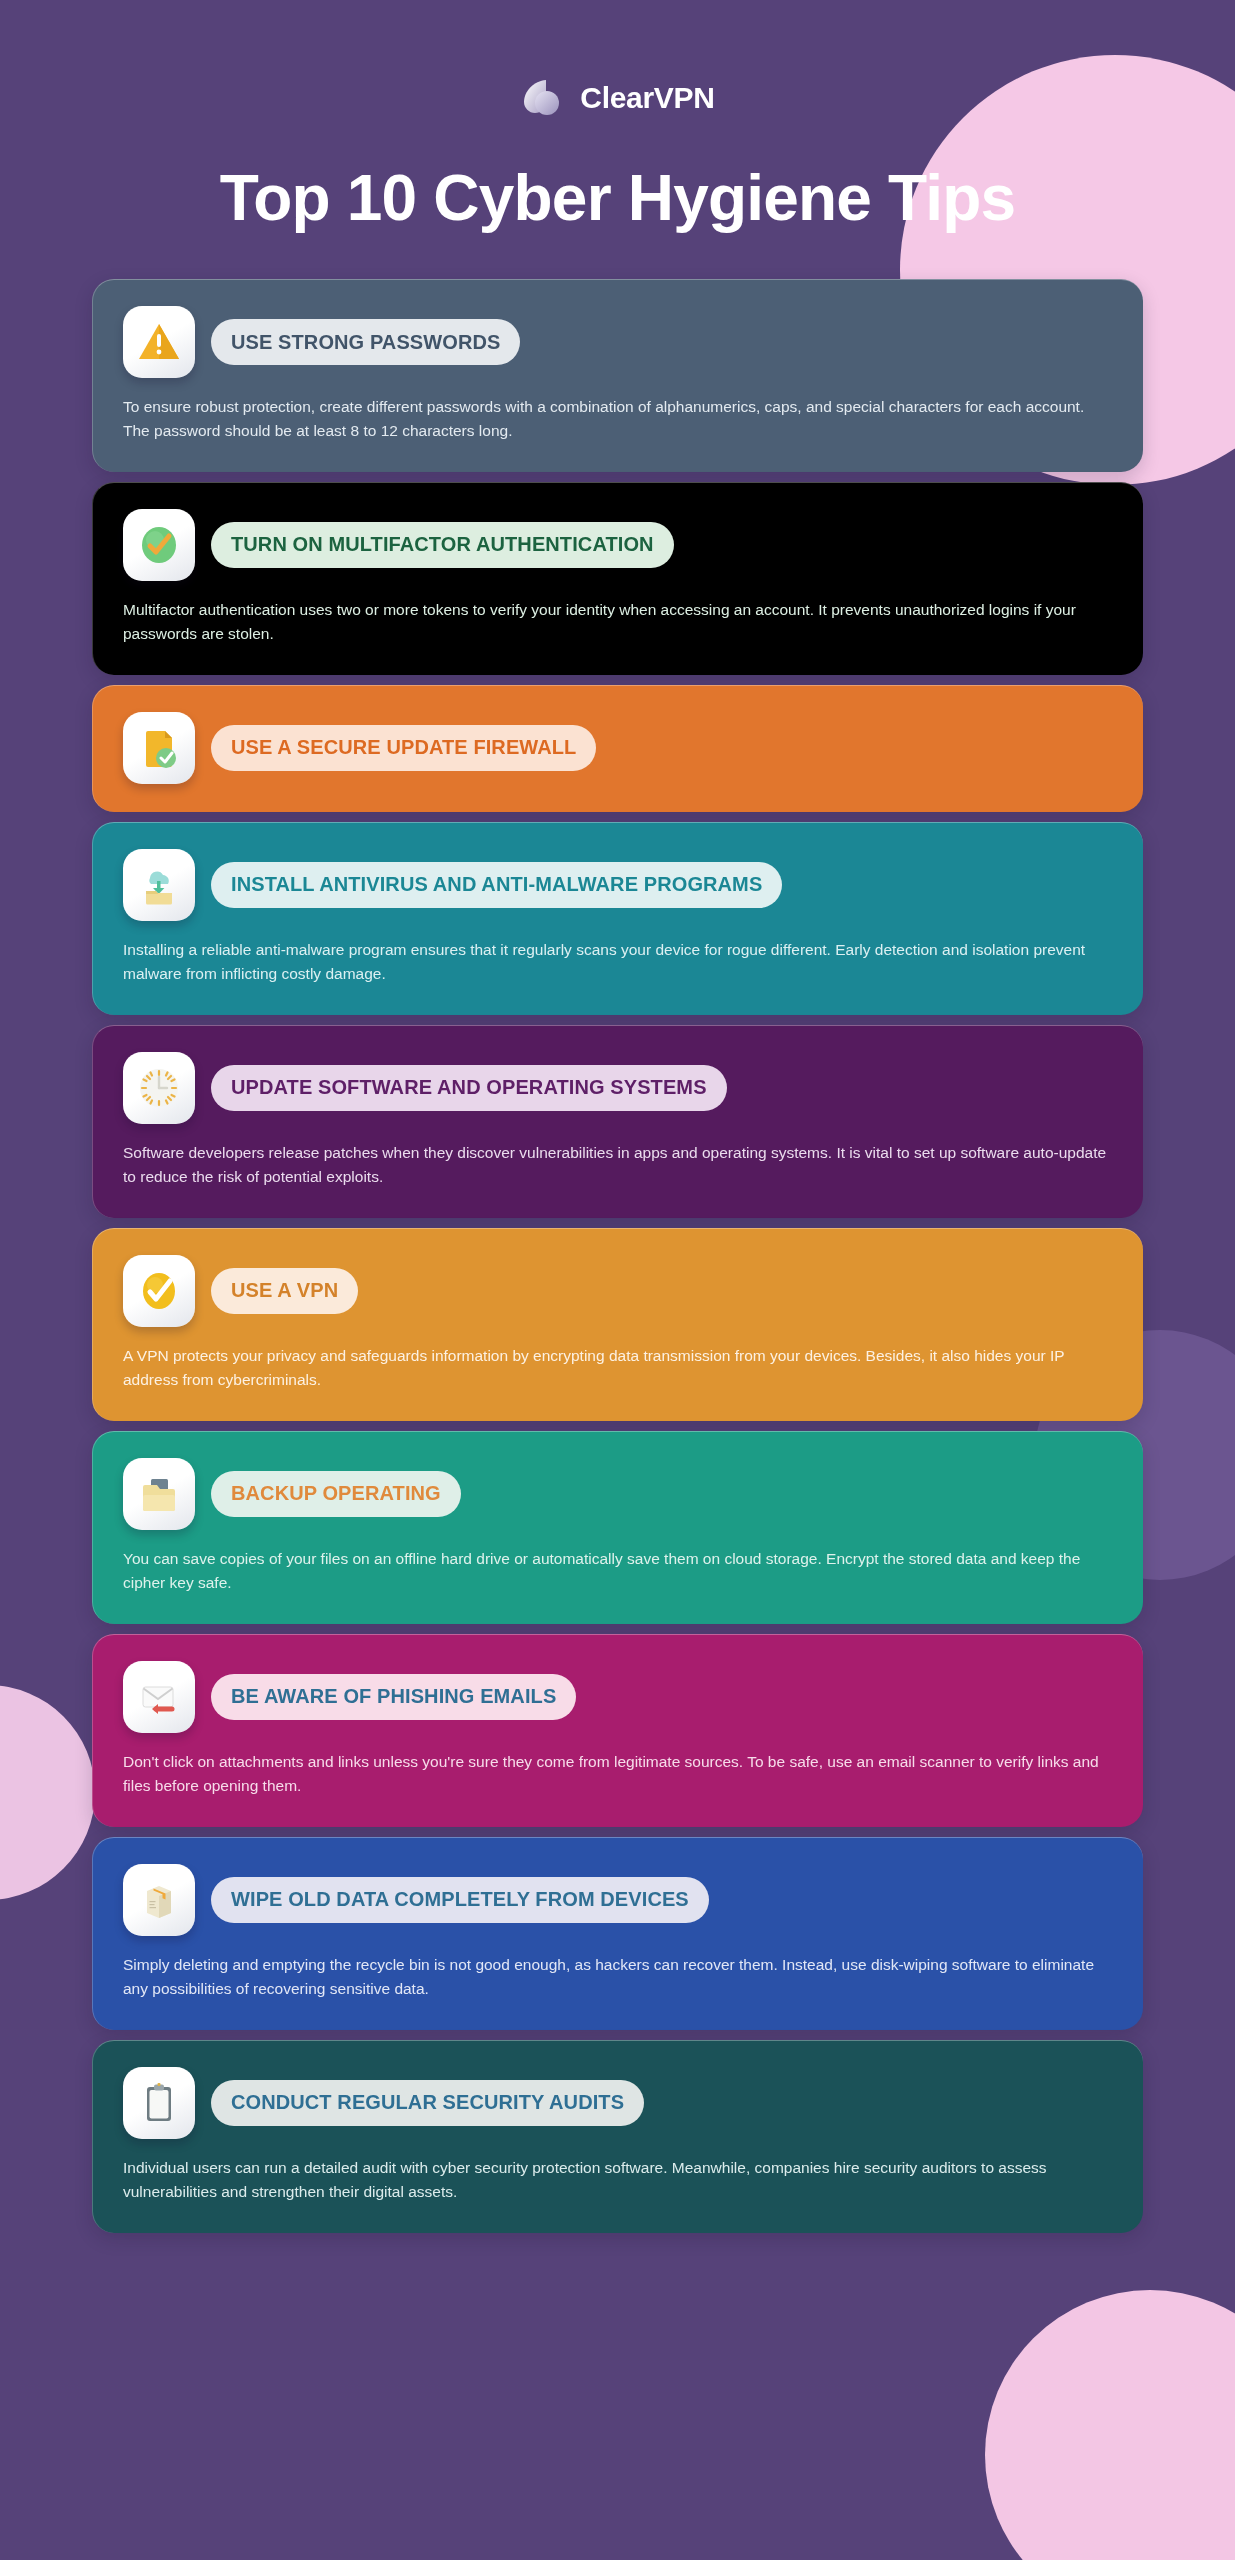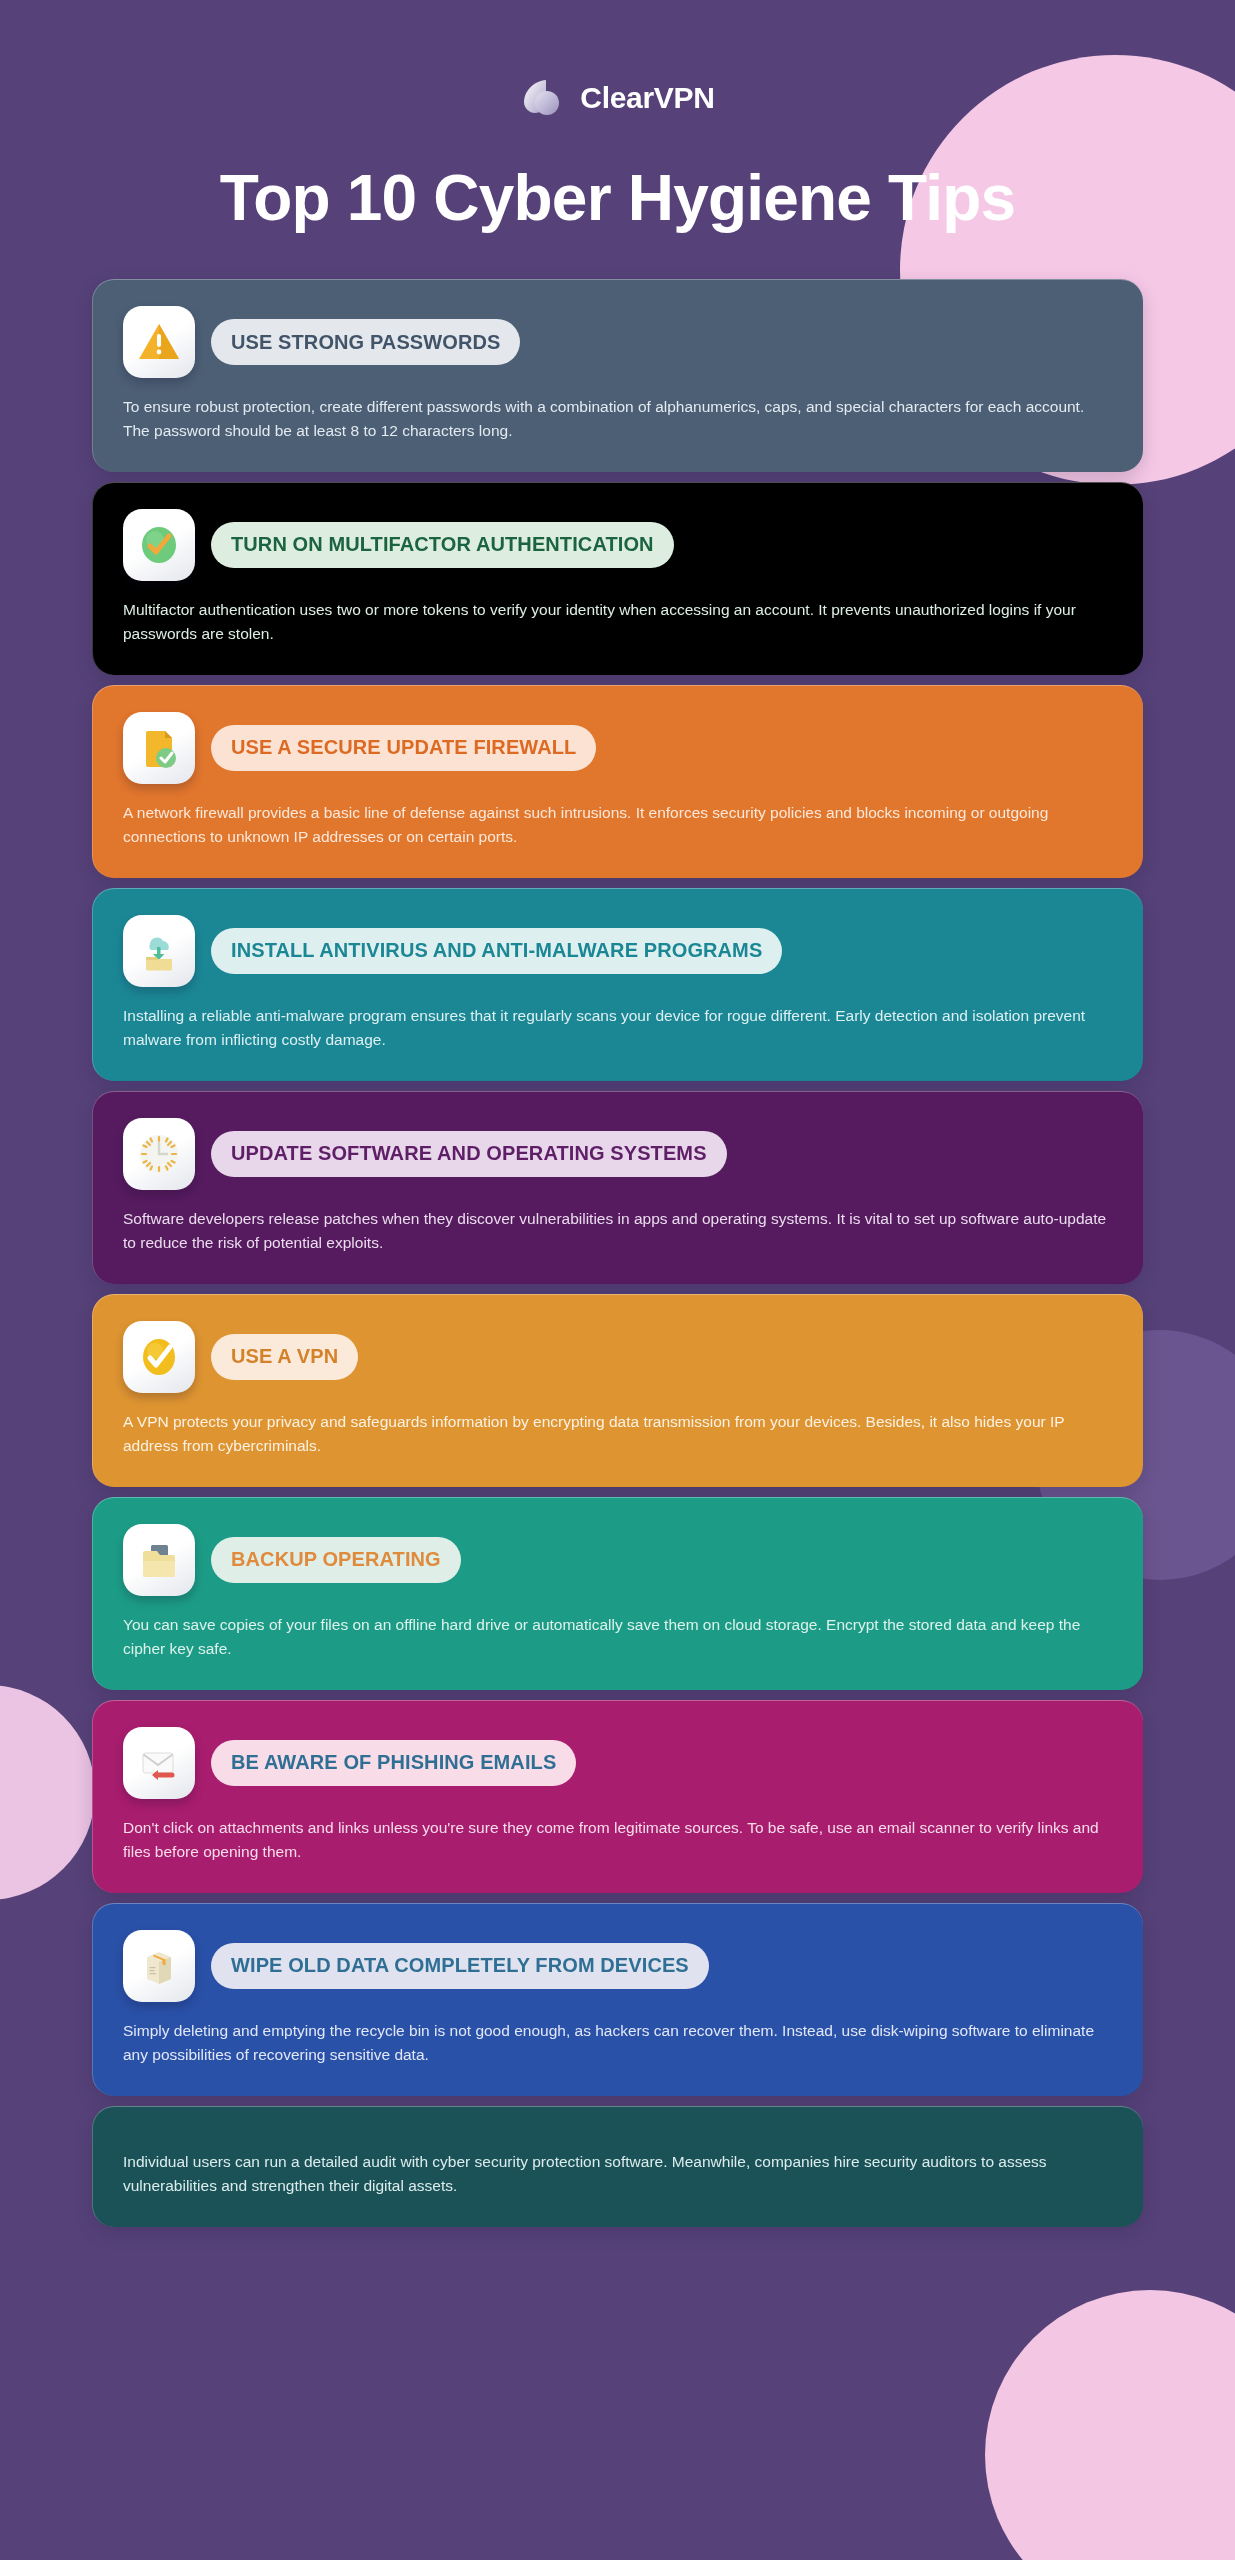--- a/index.html
+++ b/index.html
@@ -202,21 +202,20 @@
           <div class="icon-tile">
             <svg viewBox="0 0 46 46">
               <path d="M12 6 h17 l7 7 v27 a2 2 0 0 1 -2 2 H12 a2 2 0 0 1 -2 -2 V8 a2 2 0 0 1 2 -2 z" fill="#F2B72B"></path>
               <path d="M29 6 l7 7 h-7 z" fill="#D89A1C"></path>
               <circle cx="30" cy="33" r="10" fill="#7ECB86"></circle>
               <path d="M25 33 l4 4 l7 -9" stroke="#FFF" stroke-width="3" fill="none" stroke-linecap="round" stroke-linejoin="round"></path>
             </svg>
           </div>
           <div class="pill" style="background: rgb(251, 226, 210); color: rgb(221, 106, 34);">USE A SECURE UPDATE FIREWALL</div>
         </div>
-        <p class="card-body" style="color: rgb(252, 232, 218);">A network firewall provides a basic line of defense against such intrusions. It enforces security policies and blocks incoming or outgoing connections to unknown IP addresses or on certain ports.</p>
       </div>
       <div class="card" style="background: rgb(27, 135, 149);">
         <div class="card-head">
           <div class="icon-tile">
             <svg viewBox="0 0 46 46">
               <path d="M14 16 a7 7 0 0 1 13 -3 a6 6 0 0 1 5 9 H15 a5 5 0 0 1 -1 -6 z" fill="#9BDCD8"></path>
               <rect x="21" y="19" width="3.5" height="10" fill="#4FBF9A"></rect>
               <path d="M17 26 l5.7 6 l5.7 -6 z" fill="#4FBF9A"></path>
               <path d="M10 31 h26 v10 a1.5 1.5 0 0 1 -1.5 1.5 h-23 A1.5 1.5 0 0 1 10 41 z" fill="#F1DC96"></path>
               <path d="M10 29 h10 l2.5 3 H10 z" fill="#E7CE7C"></path>
@@ -309,17 +308,28 @@
                 <rect x="13.5" y="27" width="5" height="1.2"></rect>
                 <rect x="13.5" y="30" width="6.5" height="1.2"></rect>
               </g>
             </svg>
           </div>
           <div class="pill" style="background: rgb(225, 226, 240); color: rgb(47, 111, 148);">WIPE OLD DATA COMPLETELY FROM DEVICES</div>
         </div>
         <p class="card-body" style="color: rgb(226, 231, 246);">Simply deleting and emptying the recycle bin is not good enough, as hackers can recover them. Instead, use disk-wiping software to eliminate any possibilities of recovering sensitive data.</p>
       </div>
       <div class="card" style="background: rgb(27, 82, 88);">
+        <div class="card-head">
+          <div class="icon-tile">
+            <svg viewBox="0 0 46 46">
+              <rect x="11" y="7" width="24" height="34" rx="3" fill="#6E7C82"></rect>
+              <rect x="13.5" y="10" width="19" height="28.5" rx="2" fill="#F7F8F6"></rect>
+              <rect x="18" y="4.5" width="10" height="6" rx="2" fill="#9AA6AB"></rect>
+              <rect x="21.5" y="3" width="3" height="3" rx="1" fill="#E0B34A"></rect>
+            </svg>
+          </div>
+          <div class="pill" style="background: rgb(223, 229, 228); color: rgb(47, 111, 148);">CONDUCT REGULAR SECURITY AUDITS</div>
+        </div>
         <p class="card-body" style="color: rgb(220, 236, 236);">Individual users can run a detailed audit with cyber security protection software. Meanwhile, companies hire security auditors to assess vulnerabilities and strengthen their digital assets.</p>
       </div>
     </div>
 
 </div>
 
 </body></html>

